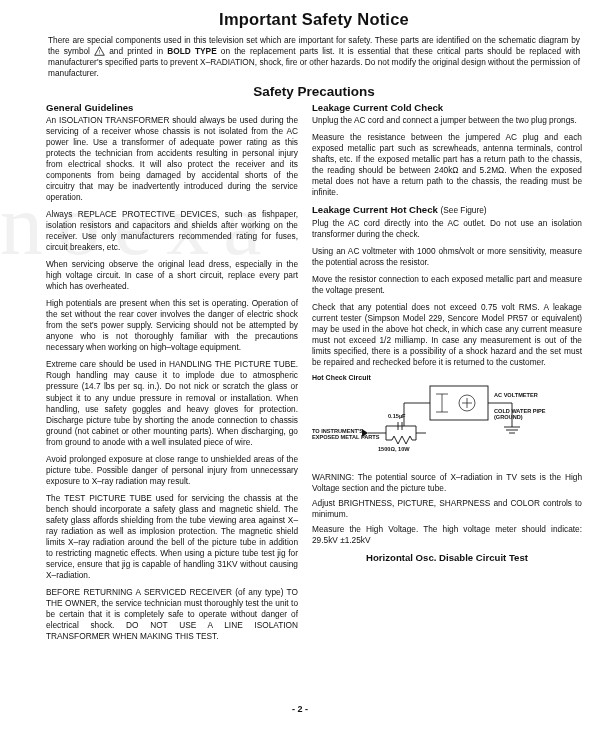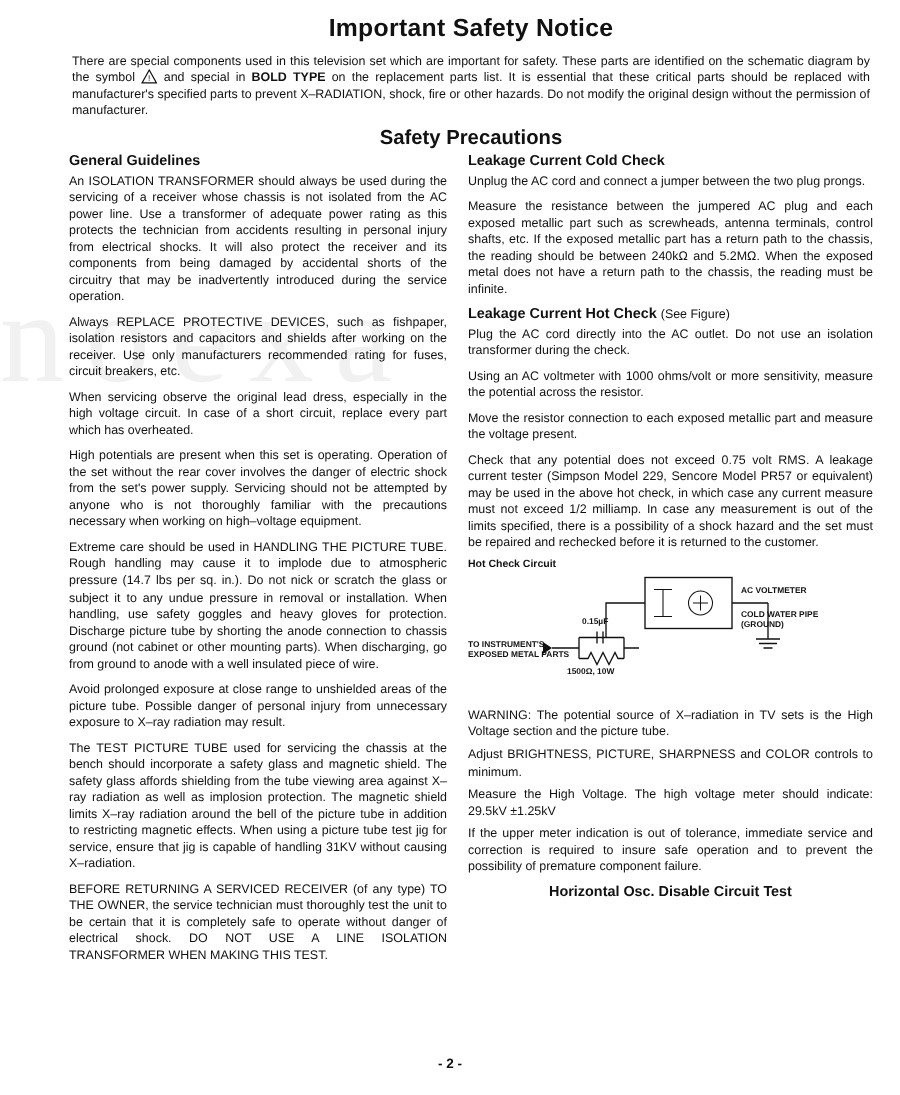--- a/index.html
+++ b/index.html
@@ -130,21 +130,21 @@
 
   <div class="content">
 
     <h1 class="title">Important Safety Notice</h1>
 
     <div class="intro">
       <span>There are special components used in this television set which are important for safety. These parts are identified on</span>
       <span>the schematic diagram by the symbol </span><span class="warn-tri"><svg width="11" height="10" viewBox="0 0 11 10">
             <polygon points="5.5,0.7 10.3,9.3 0.7,9.3" fill="none" stroke="#111" stroke-width="0.8"></polygon>
             <text x="5.5" y="8" font-size="5.5" text-anchor="middle" font-family="Liberation Sans, sans-serif">!</text>
-          </svg></span><span> and special in </span><span class="bold">BOLD TYPE</span><span> on the replacement parts list. It is essential that</span>
+          </svg></span><span> and printed in </span><span class="bold">BOLD TYPE</span><span> on the replacement parts list. It is essential that</span>
       <span>these critical parts should be replaced with manufacturer's specified parts to prevent X–RADIATION, shock, fire or</span>
       <span>other hazards. Do not modify the original design without the permission of manufacturer.</span>
     </div>
 
     <h2 class="section">Safety Precautions</h2>
 
     <div class="cols">
 
       <div class="col">
         <h3>General Guidelines</h3>
@@ -210,21 +210,20 @@
             <div class="fig-label" style="left:76px; top:31px;">0.15µF</div>
             <div class="fig-label" style="left:66px; top:64px;">1500Ω, 10W</div>
             <div class="fig-label" style="left:0px; top:46px; white-space:pre;">TO INSTRUMENT'S
 EXPOSED METAL PARTS</div>
           </div>
         </div>
 
         <p class="tight">WARNING: The potential source of X–radiation in TV sets is the High Voltage section and the picture tube.</p>
         <p class="tight">Adjust BRIGHTNESS, PICTURE, SHARPNESS and COLOR controls to minimum.</p>
         <p class="tight">Measure the High Voltage. The high voltage meter should indicate:  29.5kV ±1.25kV</p>
-        <p class="tight">If the upper meter indication is out of tolerance, immediate service and correction is required to insure safe operation and to prevent the possibility of premature component failure.</p>
 
         <h3 class="sp">Horizontal Osc. Disable Circuit Test</h3>
 
       </div>
     </div>
   </div>
 
   <div class="page-num">- 2 -</div>
 </div>
 

